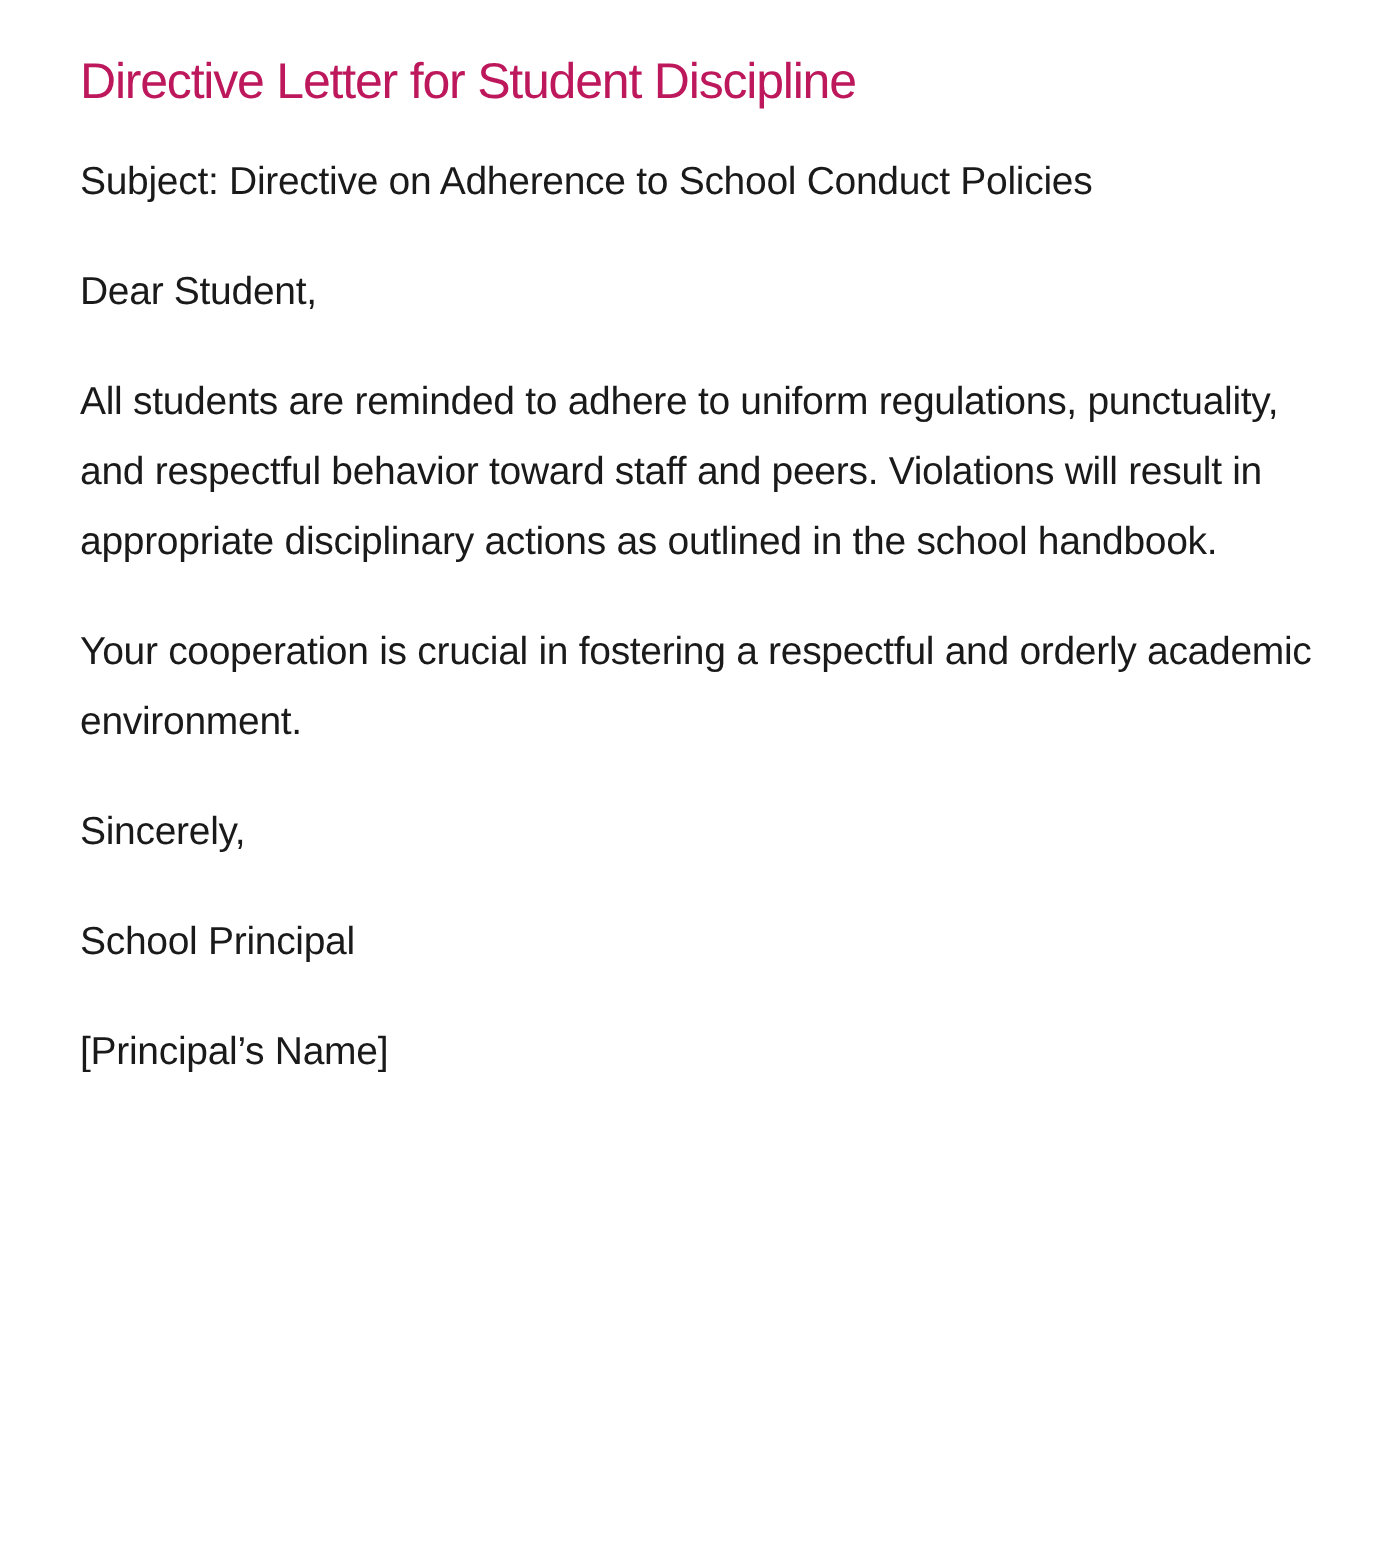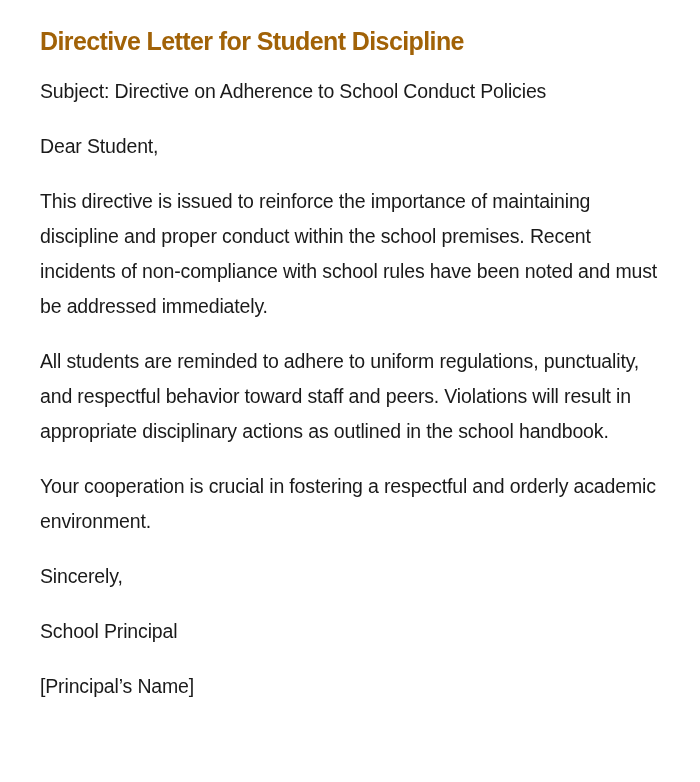--- a/index.html
+++ b/index.html
@@ -13,38 +13,37 @@
       overflow: hidden;
       font-family: "Liberation Sans", sans-serif;
       color: #1a1a1a;
     }
     .page {
       padding: 24px 40px 0 40px;
     }
     h1 {
       margin: 0 0 12px 0;
       font-size: 25px;
-      font-weight: bold;
+      font-weight: normal;
       letter-spacing: -0.6px;
       line-height: 34px;
-      color: #a16207;
+      color: #be185d;
     }
     p {
       margin: 16px 0 20px 0;
       font-size: 19.5px;
       line-height: 35px;
       letter-spacing: -0.15px;
     }
   </style>
 </head>
 <body>
 
 <div class="page">
   <h1>Directive Letter for Student Discipline</h1>
   <p>Subject: Directive on Adherence to School Conduct Policies</p>
   <p>Dear Student,</p>
-  <p>This directive is issued to reinforce the importance of maintaining discipline and proper conduct within the school premises. Recent incidents of non-compliance with school rules have been noted and must be addressed immediately.</p>
   <p>All students are reminded to adhere to uniform regulations, punctuality, and respectful behavior toward staff and peers. Violations will result in appropriate disciplinary actions as outlined in the school handbook.</p>
   <p>Your cooperation is crucial in fostering a respectful and orderly academic environment.</p>
   <p>Sincerely,</p>
   <p>School Principal</p>
   <p>[Principal’s Name]</p>
 </div>
 
 </body></html>

